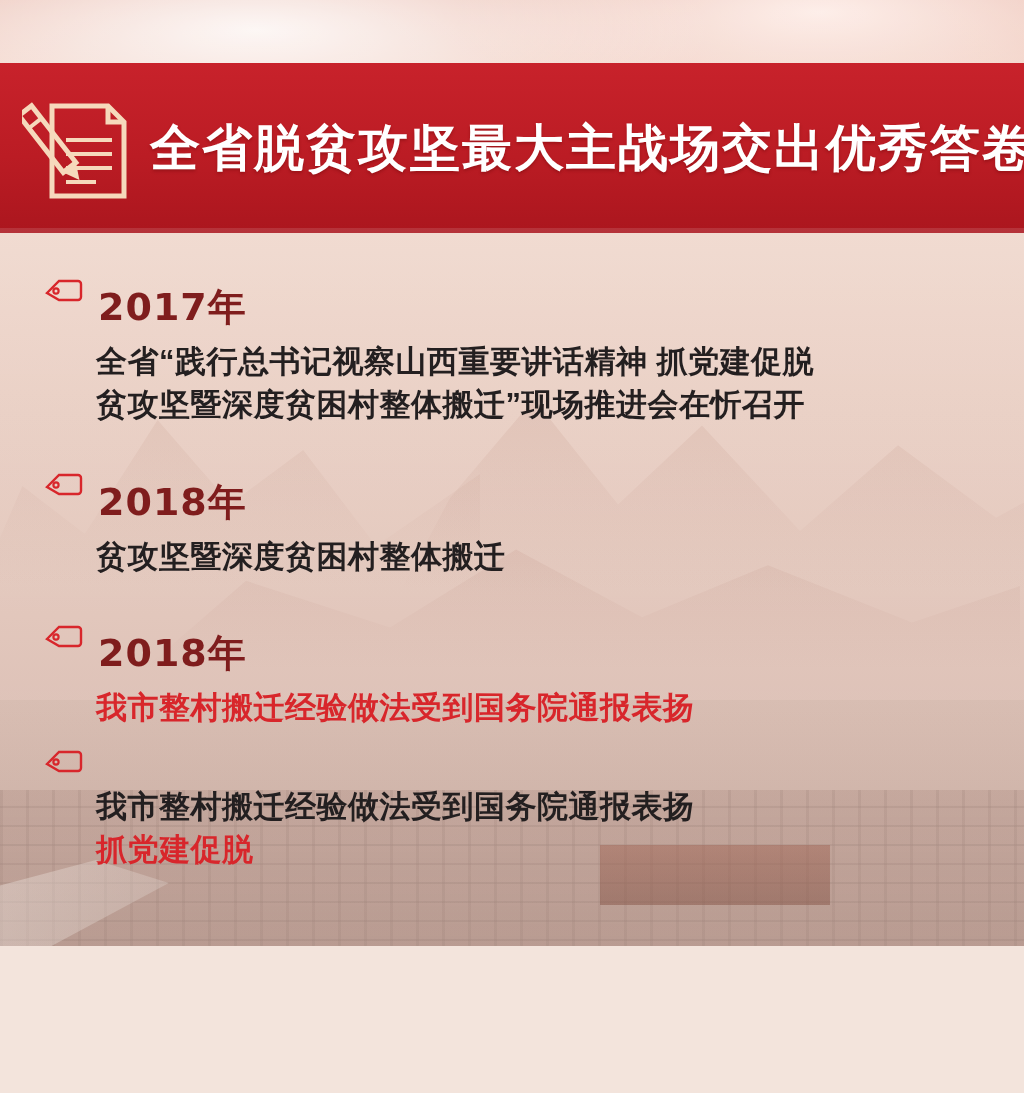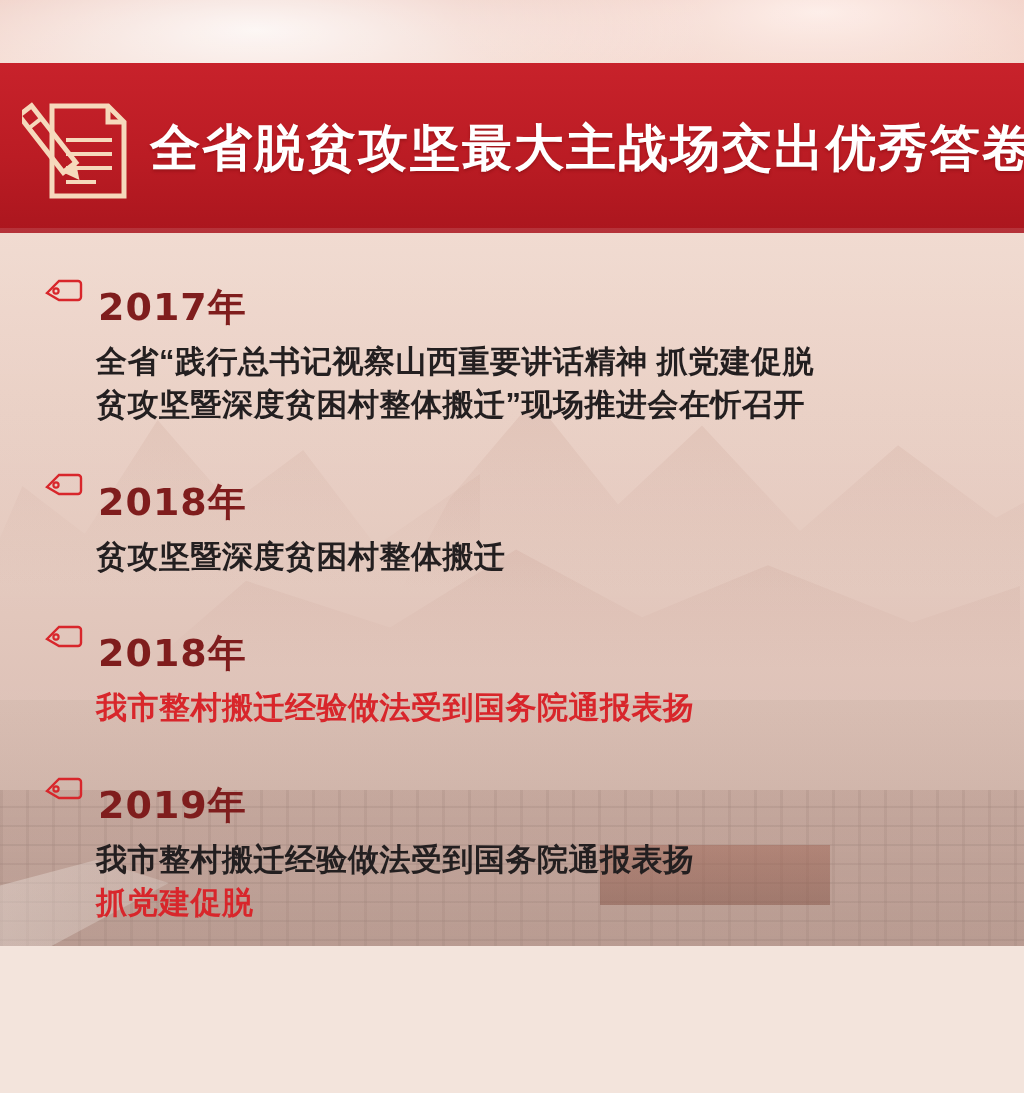--- a/index.html
+++ b/index.html
@@ -271,21 +271,20 @@
     </div>
 
     <div class="entry sp-1">
       <div class="entry-head">
         <span class="tag-icon">
           <svg viewBox="0 0 40 30" width="40" height="30" aria-hidden="true">
             <path d="M3 16 L15 4 H34 A3 3 0 0 1 37 7 V20 A3 3 0 0 1 34 23 H15 Z" fill="none" stroke="#d8262b" stroke-width="2.4"></path>
             <circle cx="12" cy="14" r="2.6" fill="none" stroke="#d8262b" stroke-width="2.2"></circle>
           </svg>
         </span>
-        <span class="entry-year">2019年</span>
       </div>
       <div class="entry-lines">
         <div class="line">我市整村搬迁经验做法受到国务院通报表扬</div>
         <div class="line red">抓党建促脱</div>
       </div>
     </div>
 
   </div>
 </div>
 

